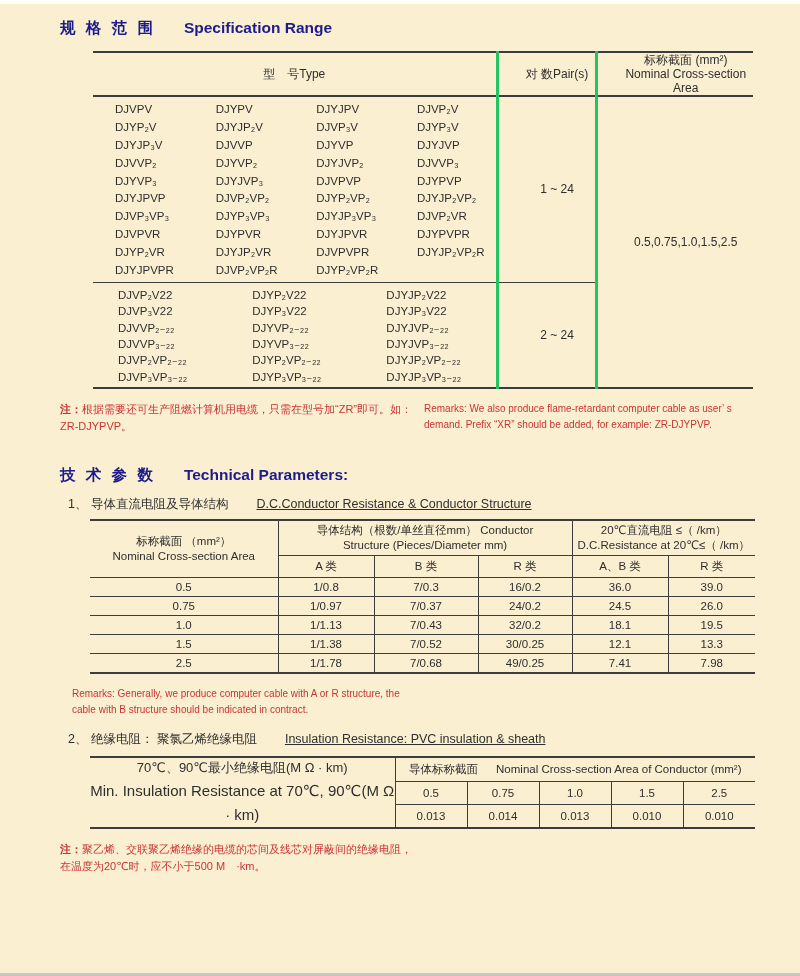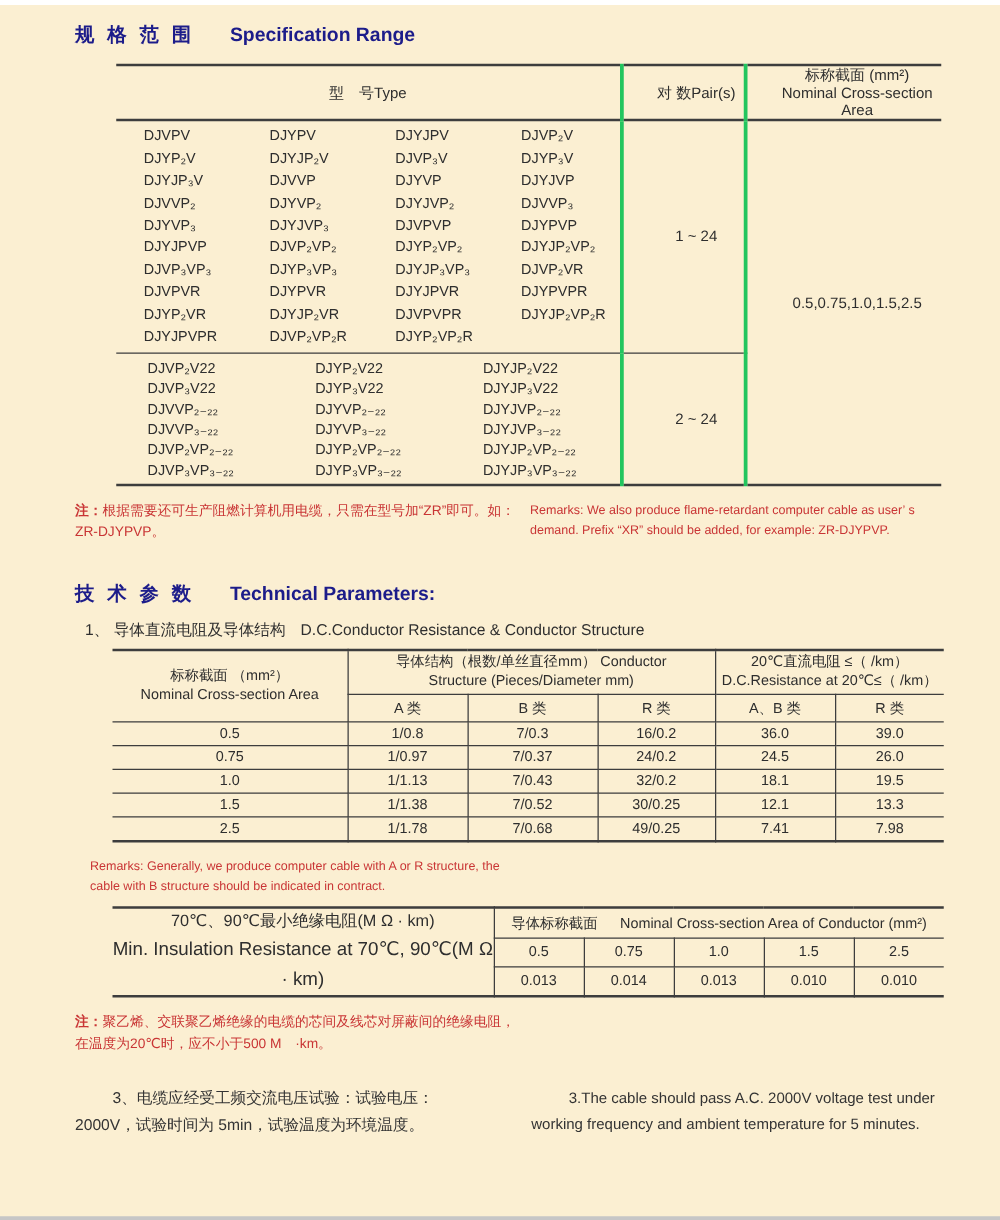--- a/index.html
+++ b/index.html
@@ -38,21 +38,21 @@
   .center-cell { text-align:center; font-size:12px; color:#2e2e2e; }
 
   
   .note { display:flex; margin:12px 0 0 60px; width:706px; color:#c93535; }
   .note .zh { width:352px; font-size:11px; line-height:1.55; }
   .note .zh b { font-weight:bold; }
   .note .en { width:342px; margin-left:12px; font-size:10px; line-height:1.55; }
 
   
   .item-heading { margin:10px 0 0 68px; font-size:12.5px; color:#2f2f2f; }
-  .item-heading .en { margin-left:12px; }
+  .item-heading .en { margin-left:28px;text-decoration:underline; }
 
   
   .t2 {
     width:665px; margin:6px 0 0 90px; font-size:11.5px; color:#2e2e2e;
     border-top:2px solid #3d3d3d; border-bottom:2px solid #3d3d3d;
     border-left-style:hidden; border-right-style:hidden;
   }
   .t2 td { border:1px solid #3d3d3d; text-align:center; vertical-align:middle; padding:0; }
   .t2 .grp { height:34px; line-height:15px; }
   .t2 .sub td { height:21px; }
@@ -261,20 +261,23 @@
       <td>7.41</td>
       <td>7.98</td>
     </tr>
   </tbody>
     </table>
 
   <div class="note">
     <div class="en">Remarks:  Generally, we produce computer cable with A or R structure,  the cable with B structure should be indicated in contract.</div>
   </div>
 
+  <div class="item-heading" style="margin-top:14px;">
+    <span>2、 绝缘电阻： 聚氯乙烯绝缘电阻</span><span class="en">Insulation Resistance: PVC insulation &amp; sheath</span>
+  </div>
 
   <table class="t3">
     <colgroup>
         <col style="width:305px">
         <col style="width:72px">
         <col style="width:72px">
         <col style="width:72px">
         <col style="width:72px">
         <col style="width:72px">
       </colgroup>
@@ -302,19 +305,15 @@
       <td>0.010</td>
       <td>0.010</td>
     </tr>
   </tbody>
     </table>
 
   <div class="note">
     <div class="zh"><b>注：</b><span>聚乙烯、交联聚乙烯绝缘的电缆的芯间及线芯对屏蔽间的绝缘电阻，在温度为20℃时，应不小于500 M　·km。</span></div>
   </div>
 
-  <div class="item3">
-    <div class="zh">3、电缆应经受工频交流电压试验：试验电压：2000V，试验时间为 5min，试验温度为环境温度。</div>
-    <div class="en">3.The cable should pass A.C. 2000V voltage test under working frequency and ambient temperature for 5 minutes.</div>
-  </div>
 
   <div class="bottom-strip"></div>
 </div>
 
 </body></html>

